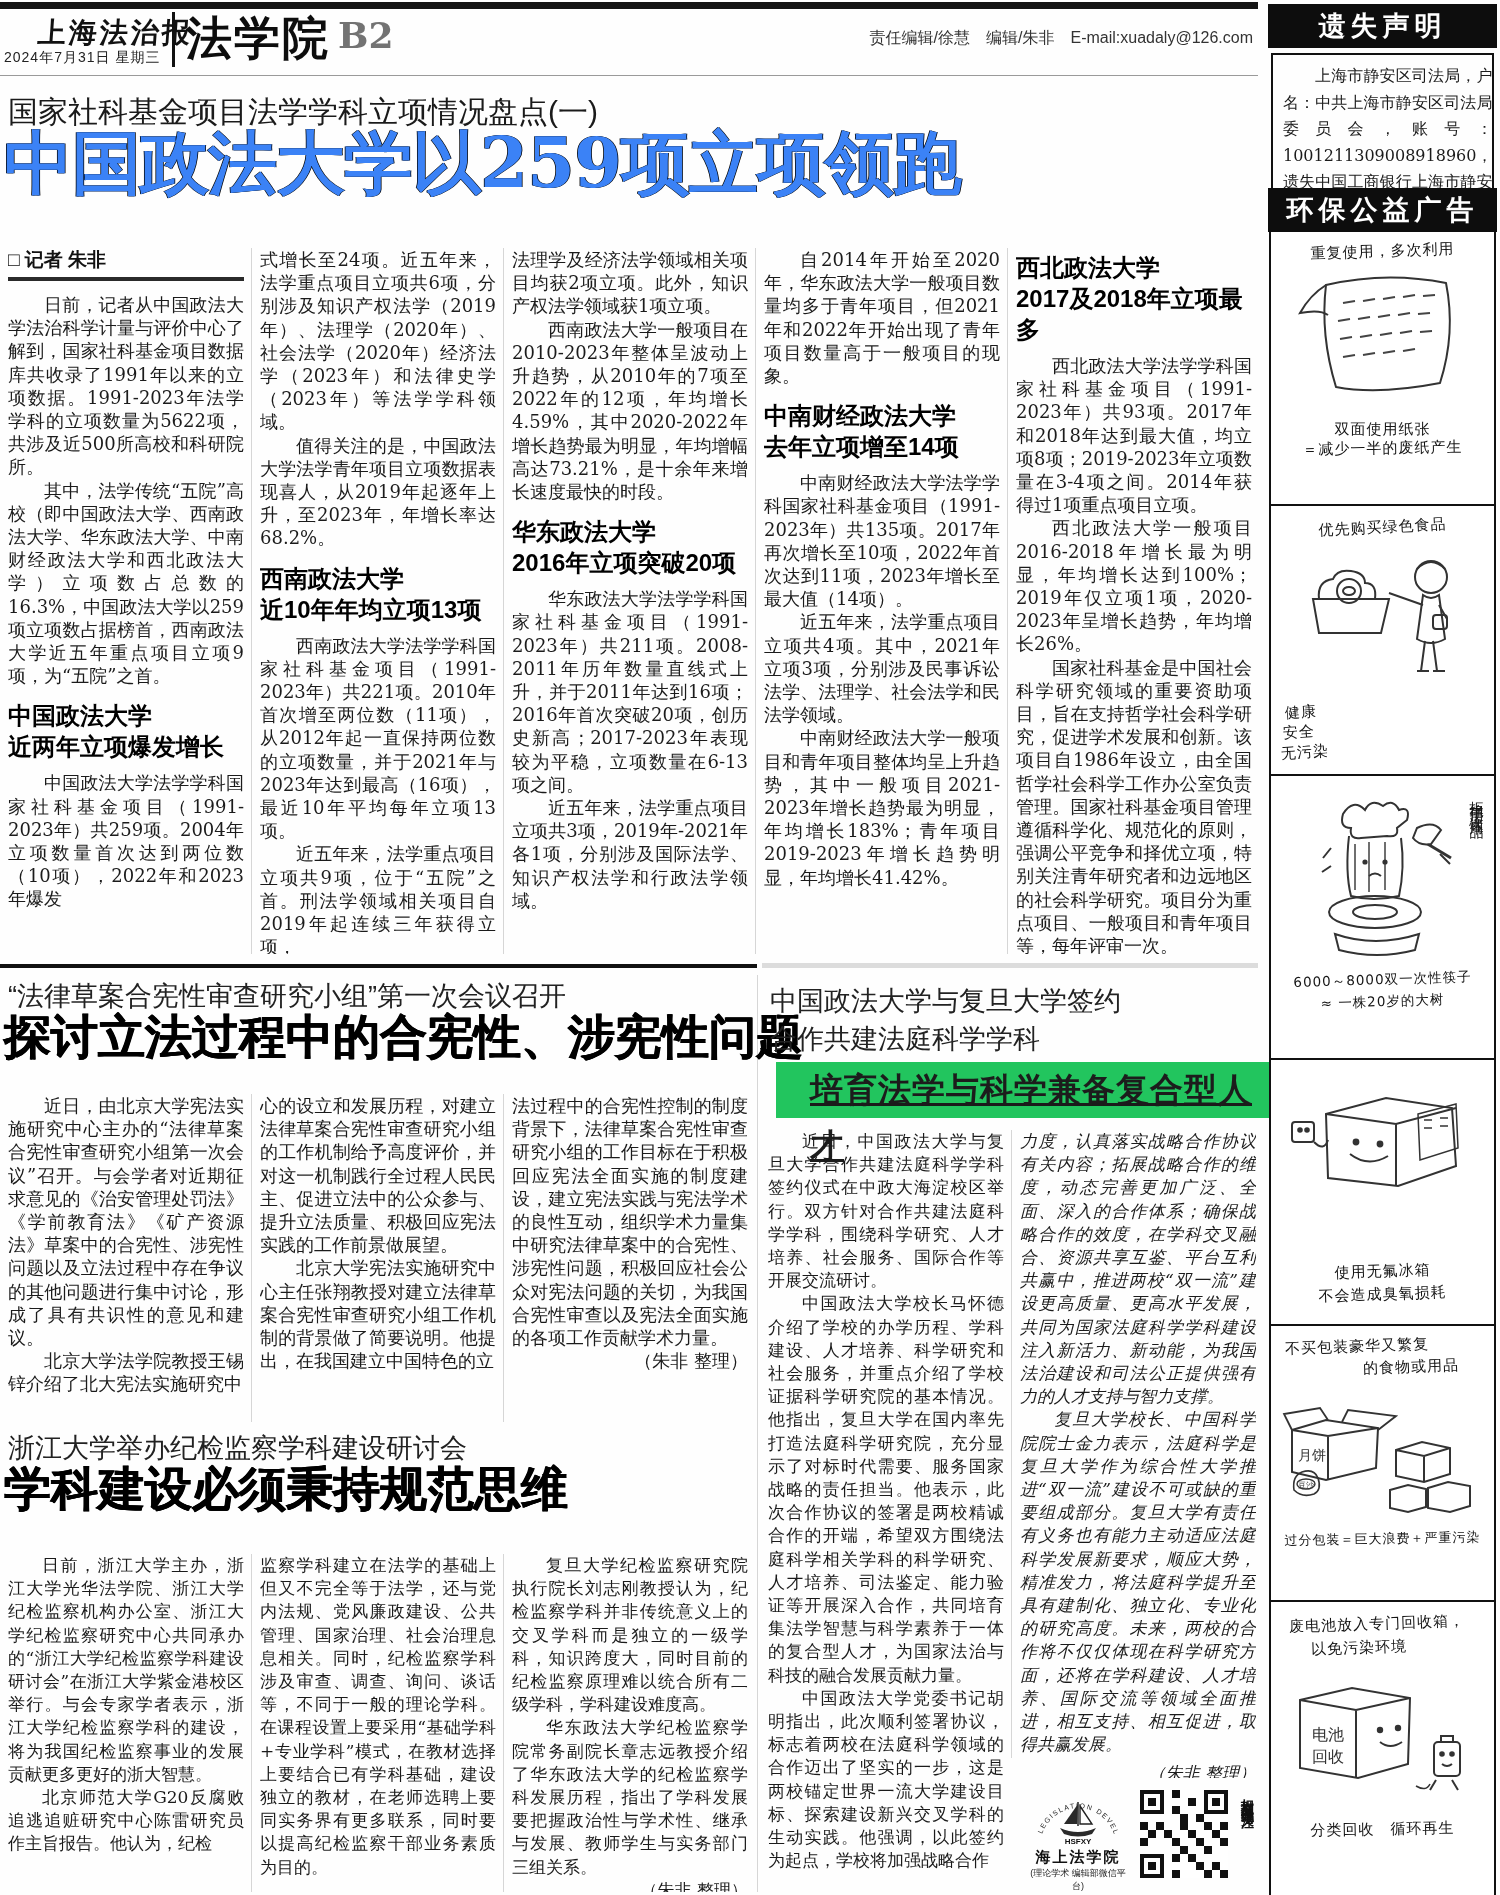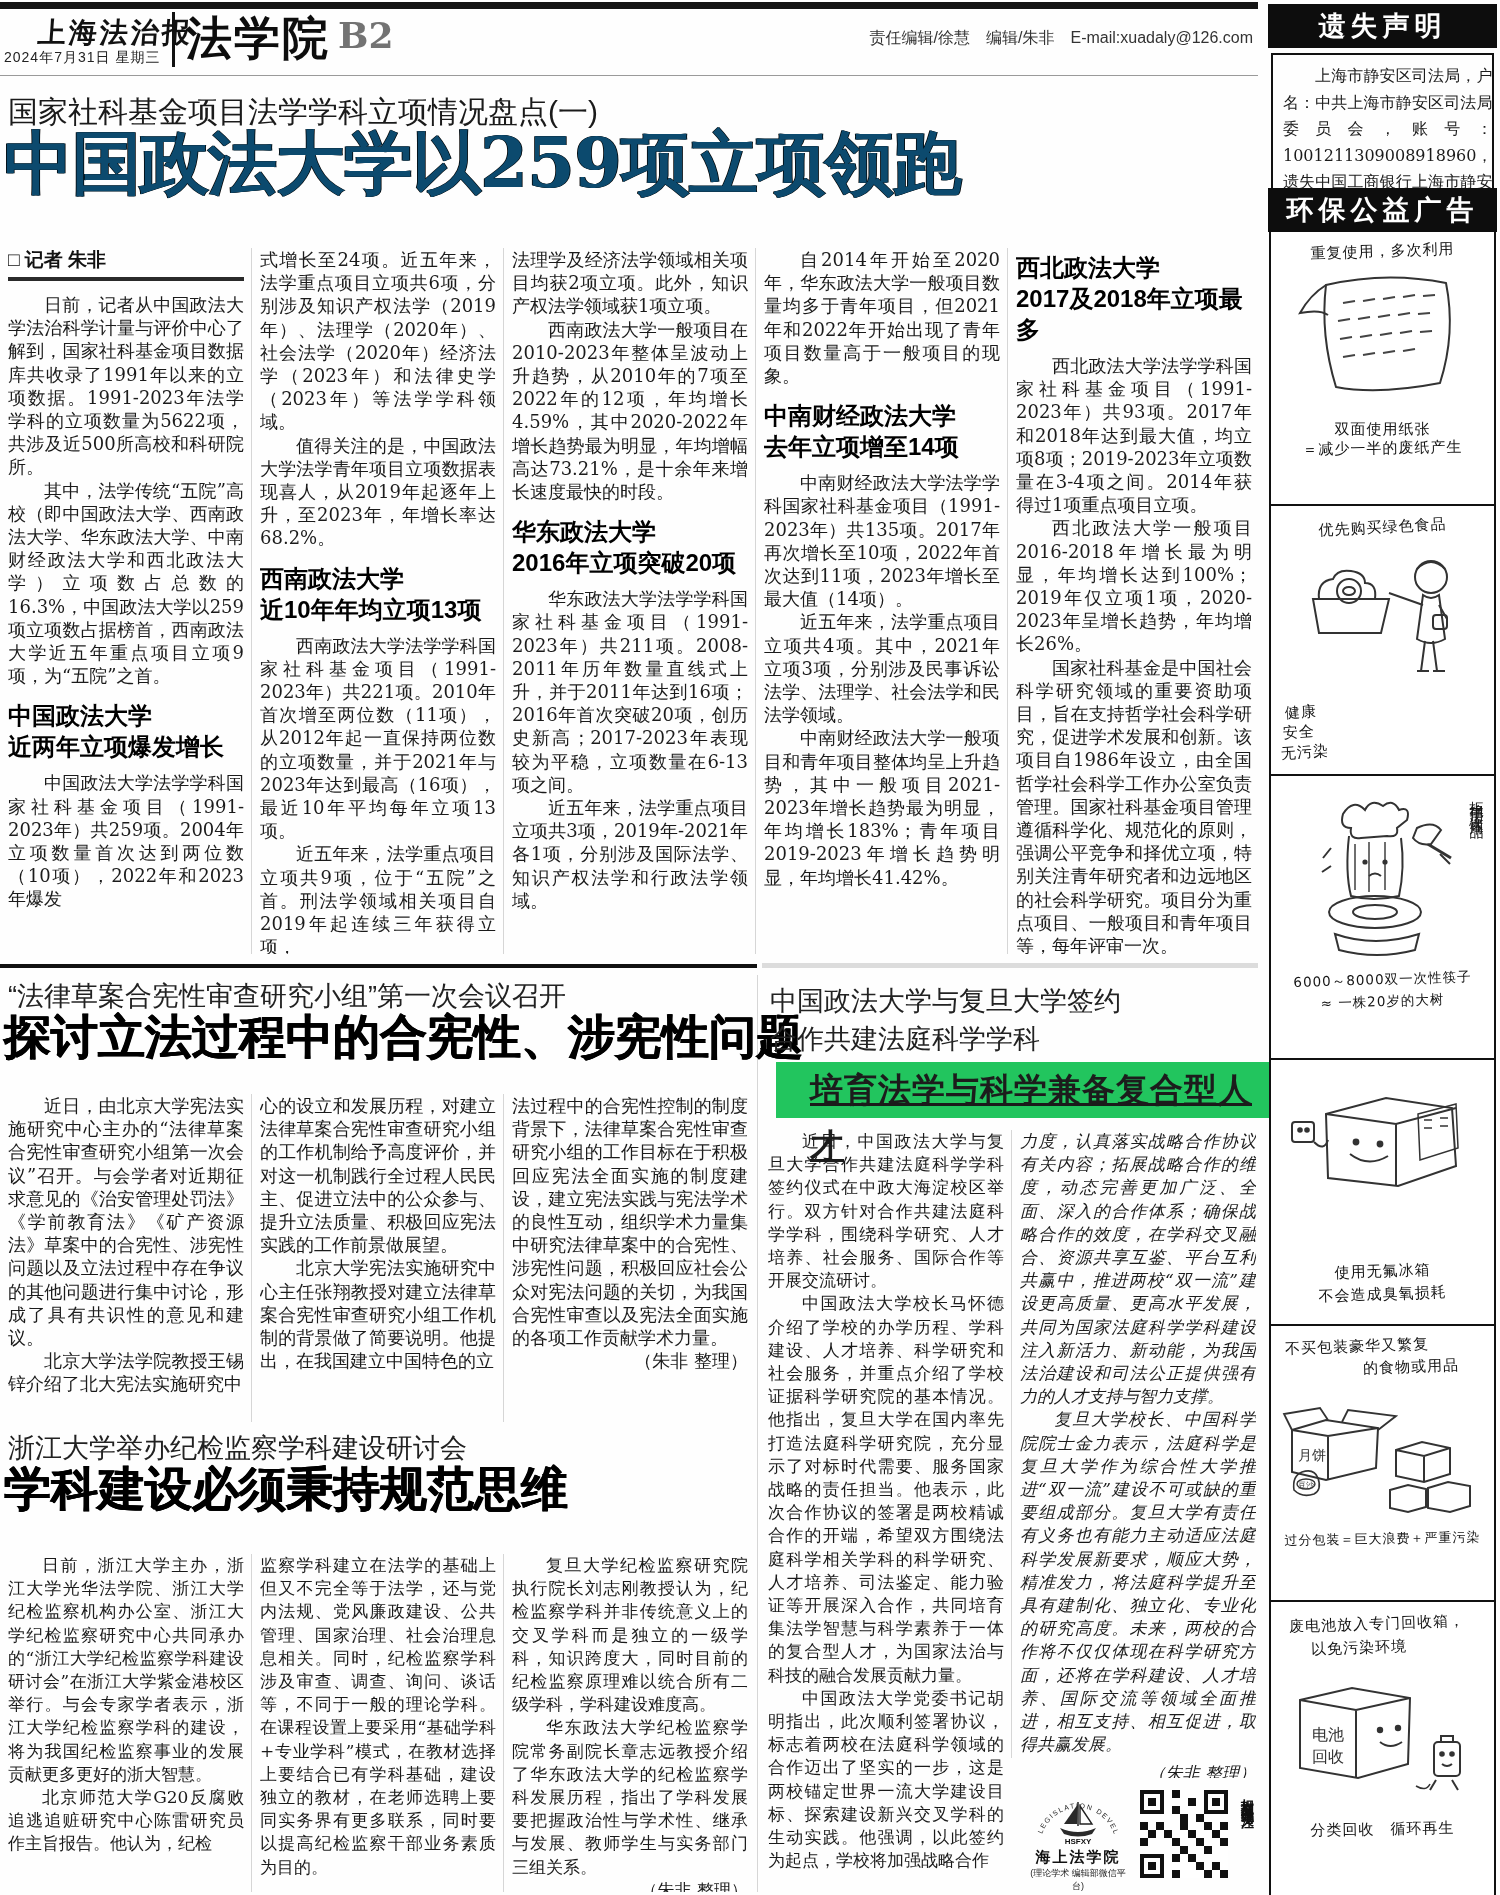--- a/index.html
+++ b/index.html
@@ -11,21 +11,21 @@
   .masthead{left:38px;top:14px;font:bold 28px "DejaVu Serif",serif;letter-spacing:3px;color:#111;transform:skewX(-4deg);}
   .edition-date{left:4px;top:49px;font:14px "Liberation Sans",sans-serif;color:#222;letter-spacing:1px;}
   .head-divider{left:172px;top:12px;width:3px;height:55px;background:#111;}
   .section-name{left:186px;top:8px;font:bold 46px "Liberation Sans",sans-serif;color:#0d0d0d;letter-spacing:2px;}
   .page-no{left:338px;top:14px;font:bold 36px "DejaVu Serif",serif;color:#737373;}
   .editors{right:247px;top:28px;font:16px "Liberation Sans",sans-serif;color:#333;}
   .head-rule{left:0;top:75px;width:1258px;height:1px;background:#9a9a9a;}
   
   .kicker{font:500 30px "Liberation Sans",sans-serif;color:#1a1a1a;}
   .kicker-sm{font:500 27px "Liberation Sans",sans-serif;color:#222;}
-  .headline-xl{font:900 69px/1.02 "DejaVu Serif",serif;color:#0c4a6e;letter-spacing:-1px;
+  .headline-xl{font:900 69px/1.02 "DejaVu Serif",serif;color:#3b82f6;letter-spacing:-1px;
                text-shadow:.7px 0 #000,-.7px 0 #000;white-space:nowrap;}
   .headline-lg{font:900 47px/1.05 "DejaVu Serif",serif;color:#000;
                text-shadow:.5px 0 #000,-.5px 0 #000;white-space:nowrap;}
   .col{overflow:hidden;width:236px;}
   .col p{margin:0;font-size:18px;line-height:23.2px;text-align:justify;text-justify:inter-ideograph;}
   .f17 p{font-size:17px;}
   .indent{text-indent:2em;}
   .byline{font:700 19px/24px "Liberation Sans",sans-serif;color:#111;}
   .byline-rule{border-bottom:4px solid #2a2a2a;margin:5px 0 12px;}
   .subhead{font:700 24px/31px "Liberation Sans",sans-serif;color:#000;margin:13px 0 9px;}

